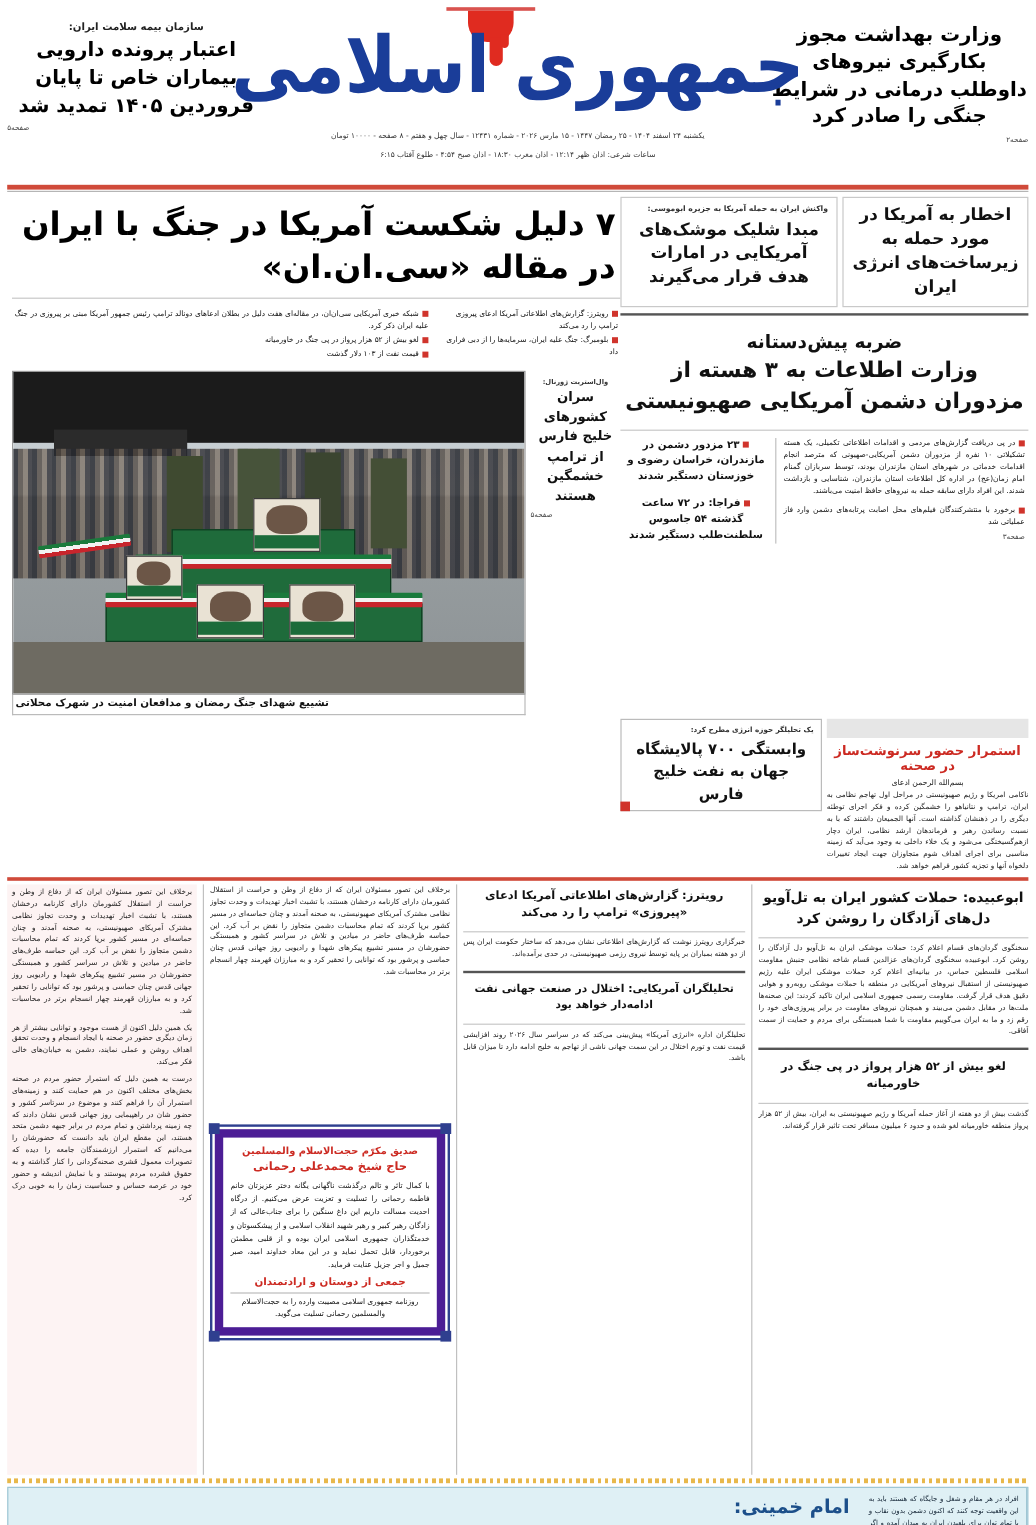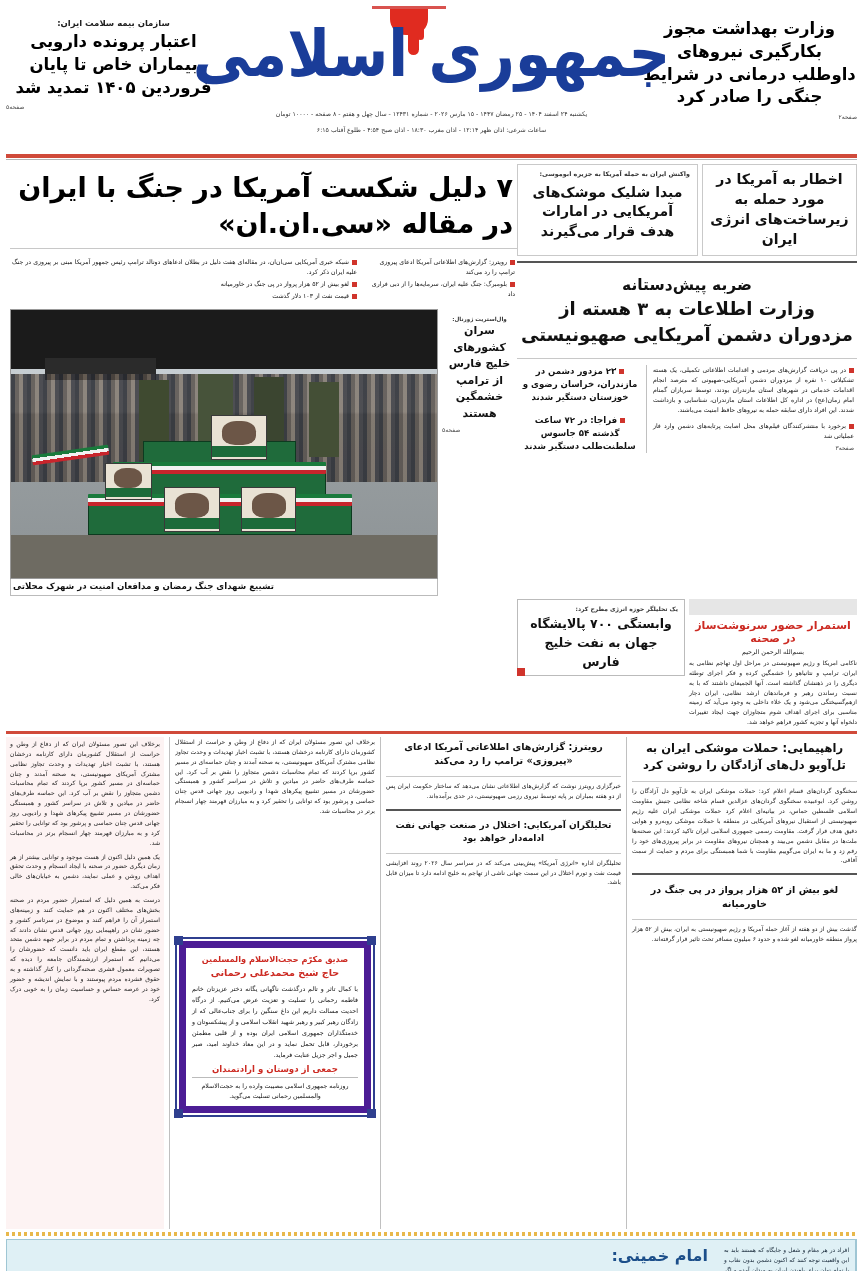--- a/index.html
+++ b/index.html
@@ -289,39 +289,39 @@
 
   <div style="display:flex; gap:4px; margin-top:3px; align-items:flex-start;">
     <div style="width:168px;">
       <div class="edit-band">
         <span style="right:6px;">سرمقاله</span>
         <span style="right:44px;">سرمقاله</span>
           <span style="right:82px;">سرمقاله</span>
           <span style="right:120px;">سرمقاله</span>
       </div>
       <div class="edit-title">استمرار حضور سرنوشت‌ساز در صحنه</div>
-      <div class="edit-bism">بسم‌الله الرحمن الرحیم</div>
+      <div class="edit-bism">بسم‌الله الرحمن ادعای</div>
       <div class="body-txt">ناکامی امریکا و رژیم صهیونیستی در مراحل اول تهاجم نظامی به ایران، ترامپ و نتانیاهو را خشمگین کرده و فکر اجرای توطئه دیگری را در ذهنشان گذاشته است. آنها الجمیعان داشتند که با به نسبت رساندن رهبر و فرماندهان ارشد نظامی، ایران دچار ازهم‌گسیختگی می‌شود و یک خلاء داخلی به وجود می‌آید که زمینه مناسبی برای اجرای اهداف شوم متجاوزان جهت ایجاد تغییرات دلخواه آنها و تجزیه کشور فراهم خواهد شد.</div>
     </div>
 
     <div style="width:168px; border:1px solid #bbb; padding:4px 6px; position:relative;">
       <div class="kicker" style="font-size:6px;">یک تحلیلگر حوزه انرژی مطرح کرد:</div>
       <div style="font-size:12.5px;font-weight:bold;line-height:1.5;text-align:center;padding-top:2px;">وابستگی ۷۰۰ پالایشگاه جهان به نفت خلیج فارس</div>
       <span class="cap-sq" style="left:-1px;right:auto;"></span>
     </div>
 
     <div style="flex:1;"></div>
   </div>
 
   <div class="rule-thick" style="height:3px; margin-top:4px;"></div>
 
   <div style="display:flex; gap:5px; margin-top:3px; height:492px;">
 
     <div style="width:225px;">
-      <div class="art-head">راهپیمایی: حملات موشکی ایران به تل‌آویو دل‌های آزادگان را روشن کرد</div>
+      <div class="art-head">ابوعبیده: حملات کشور ایران به تل‌آویو دل‌های آزادگان را روشن کرد</div>
       <div class="hr-gray"></div>
       <div class="body-txt">سخنگوی گردان‌های قسام اعلام کرد: حملات موشکی ایران به تل‌آویو دل آزادگان را روشن کرد. ابوعبیده سخنگوی گردان‌های عزالدین قسام شاخه نظامی جنبش مقاومت اسلامی فلسطین حماس، در بیانیه‌ای اعلام کرد حملات موشکی ایران علیه رژیم صهیونیستی از استقبال نیروهای آمریکایی در منطقه با حملات موشکی روبه‌رو و هوایی دقیق هدف قرار گرفت. مقاومت رسمی جمهوری اسلامی ایران تاکید کردند: این صحنه‌ها ملت‌ها در مقابل دشمن می‌بیند و همچنان نیروهای مقاومت در برابر پیروزی‌های خود را رقم زد و ما به ایران می‌گوییم مقاومت با شما همبستگی برای مردم و حمایت از سمت آفاقی.</div>
       <div class="hr-dark" style="margin-top:8px;"></div>
       <div class="art-head sm">لغو بیش از ۵۲ هزار پرواز در پی جنگ در خاورمیانه</div>
       <div class="hr-gray"></div>
       <div class="body-txt">گذشت بیش از دو هفته از آغاز حمله آمریکا و رژیم صهیونیستی به ایران، بیش از ۵۲ هزار پرواز منطقه خاورمیانه لغو شده و حدود ۶ میلیون مسافر تحت تاثیر قرار گرفته‌اند.</div>
     </div>
 
     <div class="col-sep"></div>
 

